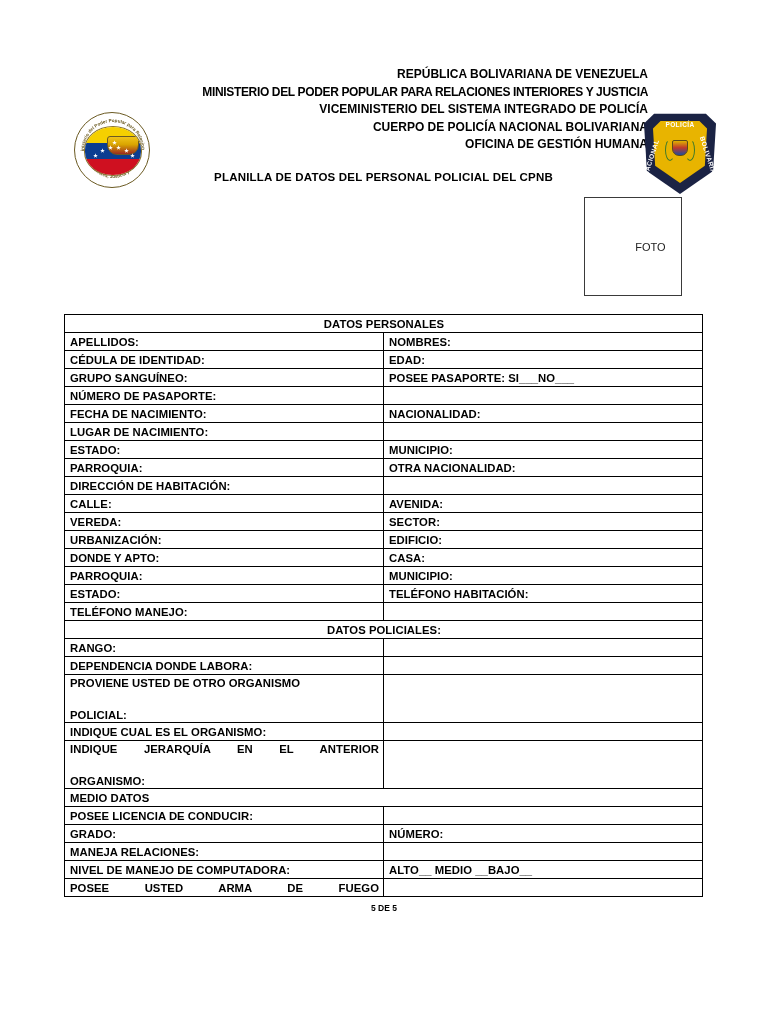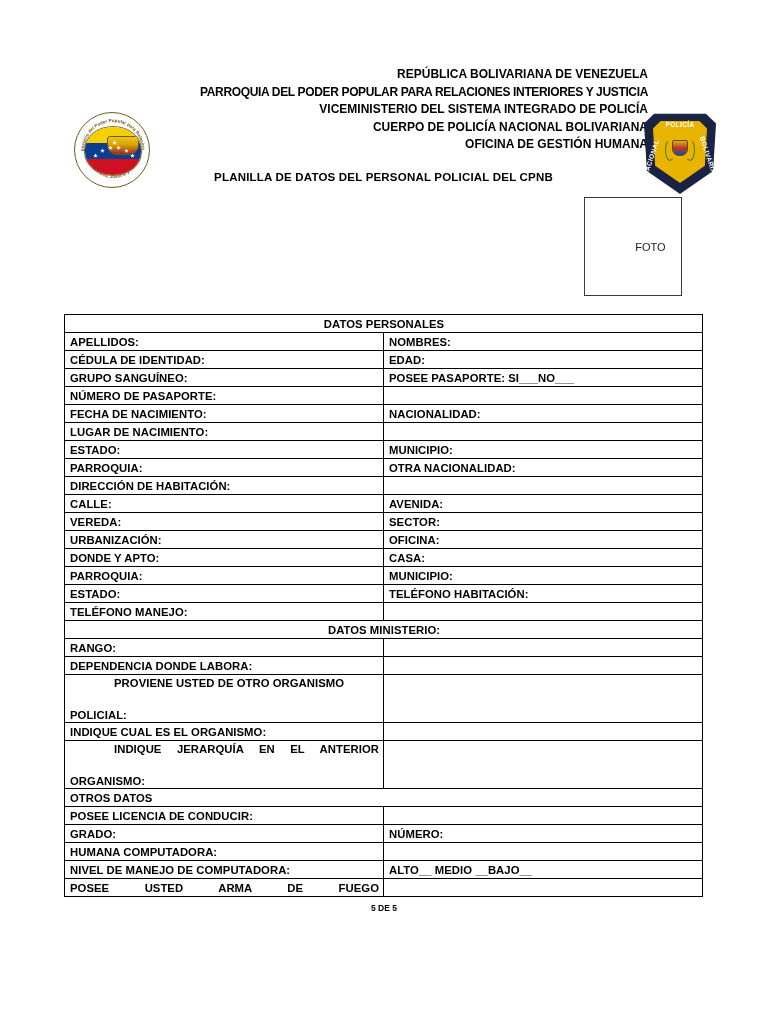--- a/index.html
+++ b/index.html
@@ -220,21 +220,21 @@
   .form-table td.col-a { width: 321px; }
   .form-table td.col-b { width: 318px; }
   td.section-head {
     text-align: center;
   }
   td.tall {
     height: 39px;
     vertical-align: top;
     padding-top: 2px;
   }
-  td.tall .l1 { display: block; margin-left: 44px; }
+  td.tall .l1 { display: block; }
   td.tall .l2 { display: block; margin-top: 20px; }
   td.justify .l1 {
     display: block;
     text-align: justify;
     text-align-last: justify;
   }
   td.justify-one {
     text-align: justify;
     text-align-last: justify;
   }
@@ -285,21 +285,21 @@
             <div class="star" style="left:39px; top:4px;"></div>
             <div class="star" style="left:45px; top:9px;"></div>
             <div class="star" style="left:27px; top:-4px;"></div>
           </div>
         </div>
       </div>
     </div>
 
     <div class="header-text">
       <span class="ln">REPÚBLICA BOLIVARIANA DE VENEZUELA</span>
-      <span class="ln ln2">PARROQUIA DEL PODER POPULAR PARA RELACIONES INTERIORES Y JUSTICIA</span>
+      <span class="ln ln2">MINISTERIO DEL PODER POPULAR PARA RELACIONES INTERIORES Y JUSTICIA</span>
       <span class="ln">VICEMINISTERIO DEL SISTEMA INTEGRADO DE POLICÍA</span>
       <span class="ln">CUERPO DE POLICÍA NACIONAL BOLIVARIANA</span>
       <span class="ln">OFICINA DE GESTIÓN HUMANA</span>
     </div>
 
     <div class="logo-right">
       <div class="badge-shield"></div>
       <div class="badge-inner"></div>
       <div class="badge-crest">
         <div class="wreath-l"></div>
@@ -363,41 +363,41 @@
     <tr>
       <td class="col-a">CALLE:</td>
       <td class="col-b">AVENIDA:</td>
     </tr>
     <tr>
       <td class="col-a">VEREDA:</td>
       <td class="col-b">SECTOR:</td>
     </tr>
     <tr>
       <td class="col-a">URBANIZACIÓN:</td>
-      <td class="col-b">OFICINA:</td>
+      <td class="col-b">EDIFICIO:</td>
     </tr>
     <tr>
       <td class="col-a">DONDE Y APTO:</td>
       <td class="col-b">CASA:</td>
     </tr>
     <tr>
       <td class="col-a">PARROQUIA:</td>
       <td class="col-b">MUNICIPIO:</td>
     </tr>
     <tr>
       <td class="col-a">ESTADO:</td>
       <td class="col-b">TELÉFONO HABITACIÓN:</td>
     </tr>
     <tr>
       <td class="col-a">TELÉFONO MANEJO:</td>
       <td class="col-b"></td>
     </tr>
 
     <tr>
-      <td class="section-head" colspan="2">DATOS MINISTERIO:</td>
+      <td class="section-head" colspan="2">DATOS POLICIALES:</td>
     </tr>
     <tr>
       <td class="col-a">RANGO:</td>
       <td class="col-b"></td>
     </tr>
     <tr>
       <td class="col-a">DEPENDENCIA DONDE LABORA:</td>
       <td class="col-b"></td>
     </tr>
     <tr>
@@ -413,32 +413,32 @@
     </tr>
     <tr>
       <td class="col-a tall justify">
         <span class="l1">INDIQUE JERARQUÍA EN EL ANTERIOR</span>
         <span class="l2">ORGANISMO:</span>
       </td>
       <td class="col-b"></td>
     </tr>
 
     <tr>
-      <td colspan="2">OTROS DATOS</td>
+      <td colspan="2">MEDIO DATOS</td>
     </tr>
     <tr>
       <td class="col-a">POSEE LICENCIA DE CONDUCIR:</td>
       <td class="col-b"></td>
     </tr>
     <tr>
       <td class="col-a">GRADO:</td>
       <td class="col-b">NÚMERO:</td>
     </tr>
     <tr>
-      <td class="col-a">HUMANA COMPUTADORA:</td>
+      <td class="col-a">MANEJA RELACIONES:</td>
       <td class="col-b"></td>
     </tr>
     <tr>
       <td class="col-a">NIVEL DE MANEJO DE COMPUTADORA:</td>
       <td class="col-b">ALTO__ MEDIO __BAJO__</td>
     </tr>
     <tr>
       <td class="col-a justify-one">POSEE USTED ARMA DE FUEGO</td>
       <td class="col-b"></td>
     </tr>

